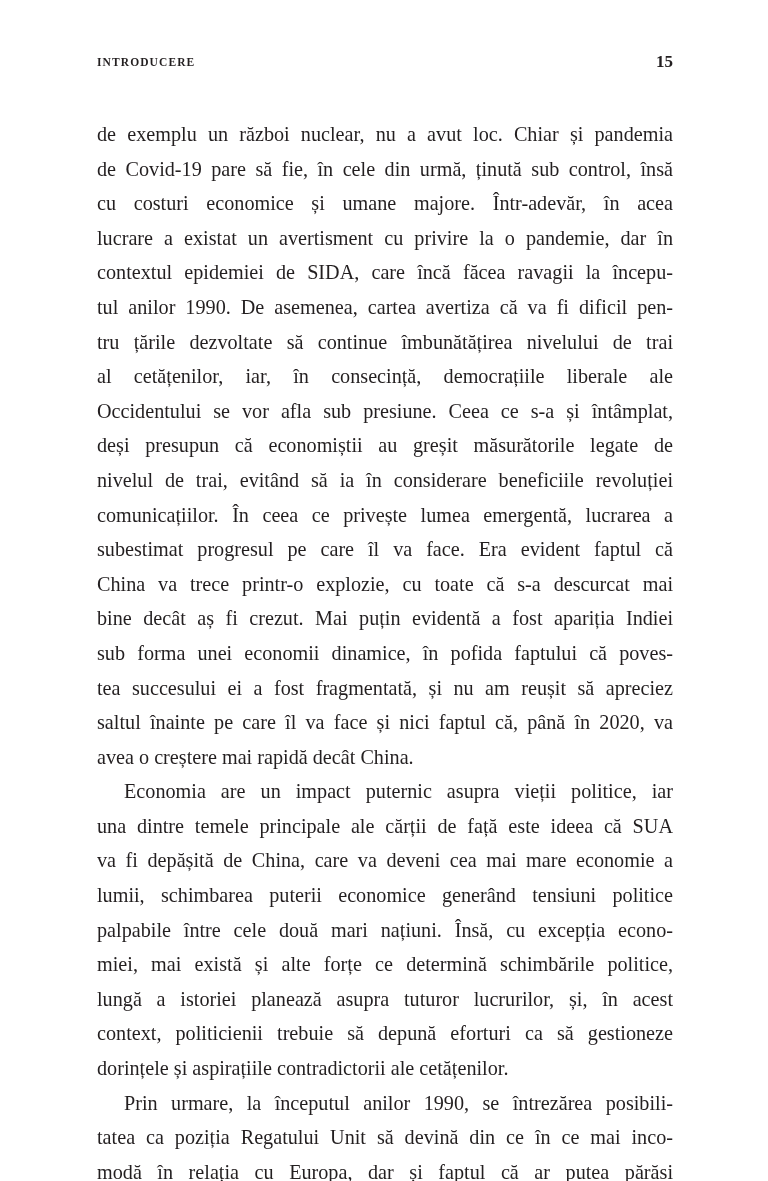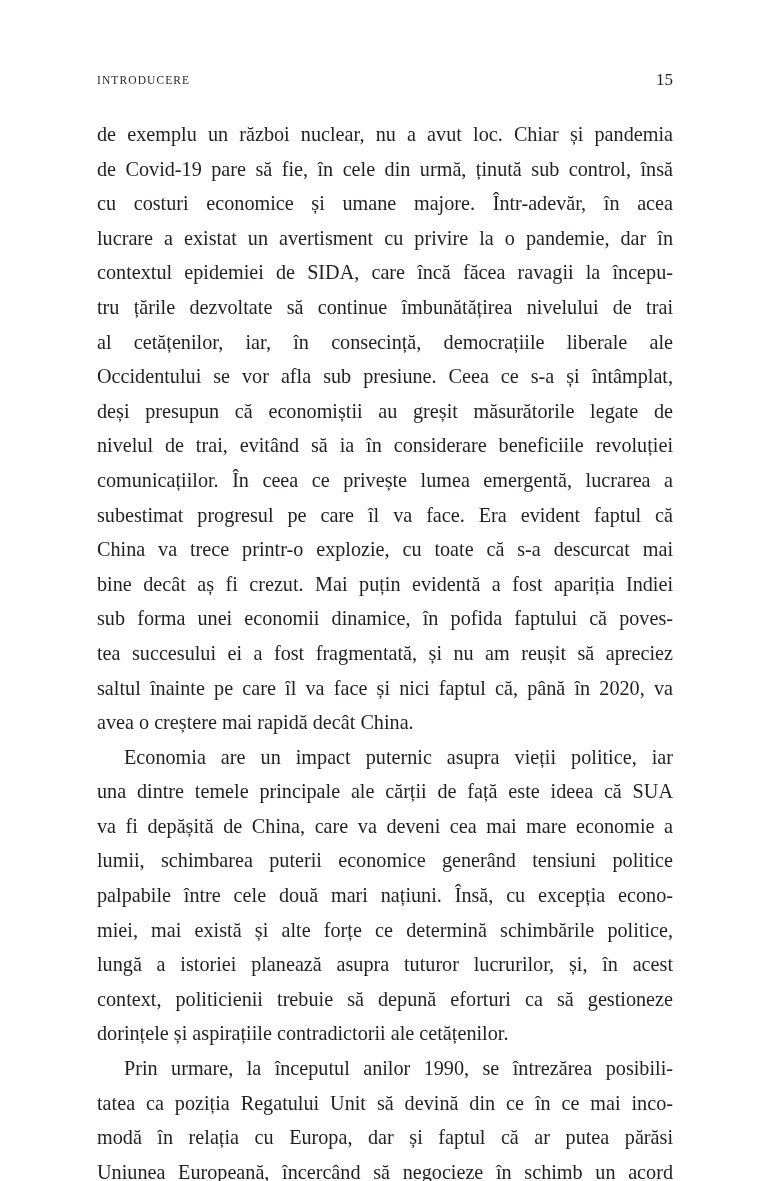--- a/index.html
+++ b/index.html
@@ -1,21 +1,21 @@
 <!DOCTYPE html>
 <html><head>
 <meta charset="utf-8">
 <style>
   html, body { margin:0; padding:0; }
   body {
     width:768px; height:1181px; background:#ffffff; position:relative; overflow:hidden;
     font-family: "Liberation Serif", "DejaVu Serif", serif; color:#231f20;
   }
   .header {
-    position:absolute; left:97px; top:70px; width:576px; height:24px;
+    position:absolute; left:97px; top:52px; width:576px; height:24px;font-weight:bold;
   }
   .running-head {
     position:absolute; left:0; top:4px; font-size:11.5px; letter-spacing:1.1px;
     font-variant: small-caps; text-transform: uppercase;
   }
   .page-number { position:absolute; right:0; top:0; font-size:17px;text-align:center; }
   .body-text {
     position:absolute; left:97px; top:113px; width:576px;
   }
   .line {
@@ -33,20 +33,21 @@
   <span class="page-number">15</span>
 </div>
 
 <div class="body-text">
   <div>
     <div class="line">de exemplu un război nuclear, nu a avut loc. Chiar și pandemia</div>
     <div class="line">de Covid-19 pare să fie, în cele din urmă, ținută sub control, însă</div>
     <div class="line">cu costuri economice și umane majore. Într-adevăr, în acea</div>
     <div class="line">lucrare a existat un avertisment cu privire la o pandemie, dar în</div>
     <div class="line">contextul epidemiei de SIDA, care încă făcea ravagii la începu-</div>
+    <div class="line">tul anilor 1990. De asemenea, cartea avertiza că va fi dificil pen-</div>
     <div class="line">tru țările dezvoltate să continue îmbunătățirea nivelului de trai</div>
     <div class="line">al cetățenilor, iar, în consecință, democrațiile liberale ale</div>
     <div class="line">Occidentului se vor afla sub presiune. Ceea ce s-a și întâmplat,</div>
     <div class="line">deși presupun că economiștii au greșit măsurătorile legate de</div>
     <div class="line">nivelul de trai, evitând să ia în considerare beneficiile revoluției</div>
     <div class="line">comunicațiilor. În ceea ce privește lumea emergentă, lucrarea a</div>
     <div class="line">subestimat progresul pe care îl va face. Era evident faptul că</div>
     <div class="line">China va trece printr-o explozie, cu toate că s-a descurcat mai</div>
     <div class="line">bine decât aș fi crezut. Mai puțin evidentă a fost apariția Indiei</div>
     <div class="line">sub forma unei economii dinamice, în pofida faptului că poves-</div>

